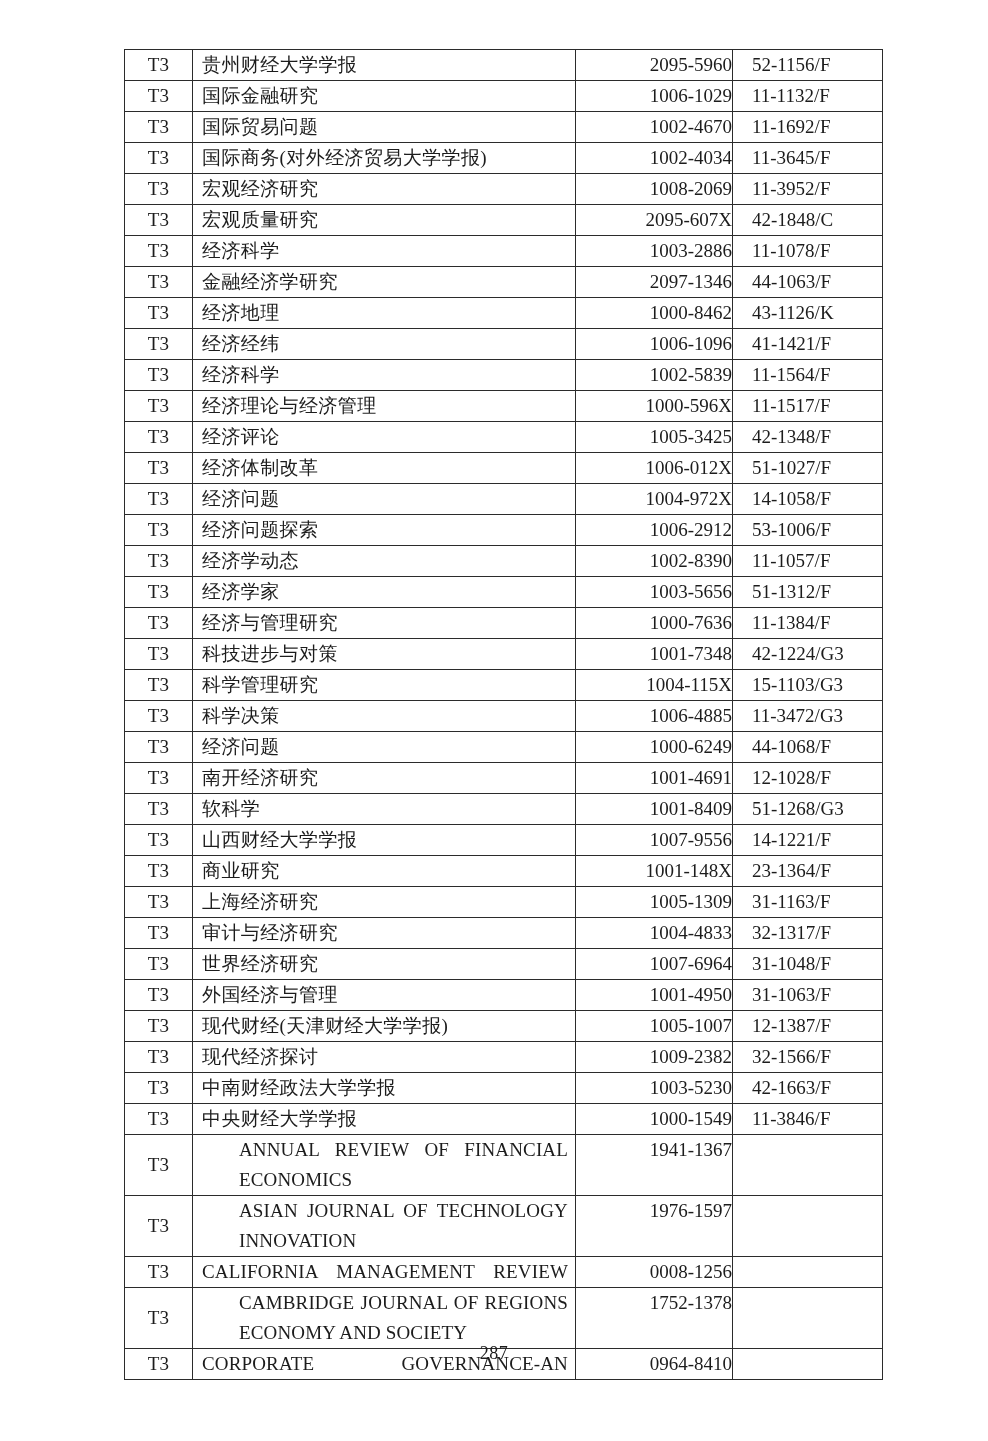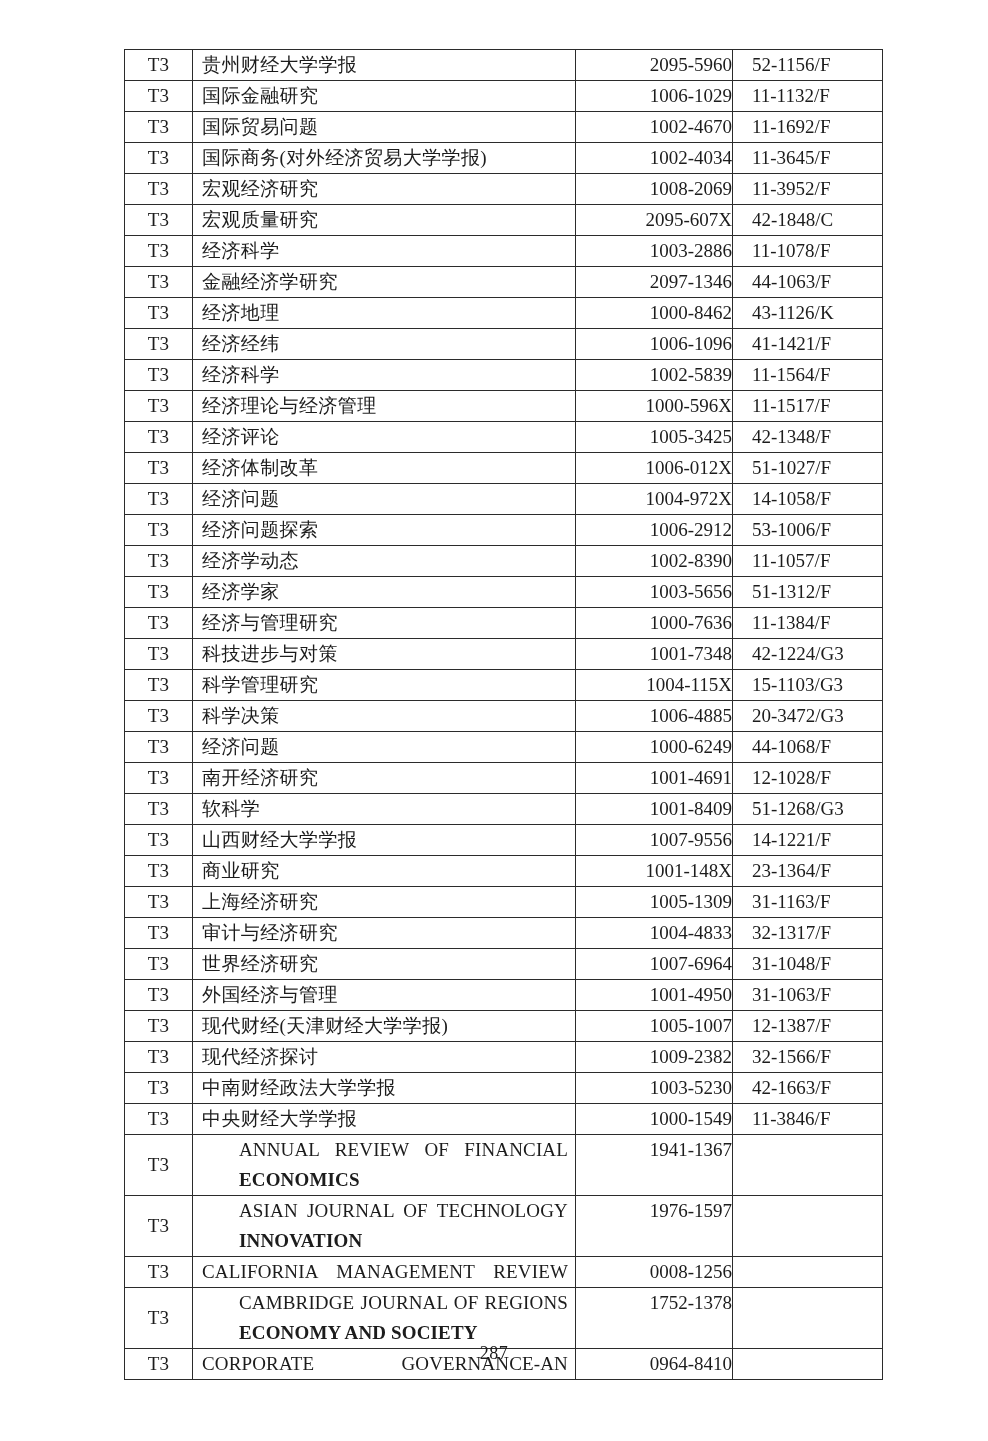--- a/index.html
+++ b/index.html
@@ -90,21 +90,20 @@
   td.name.latin .line {
     display: block;
   }
   td.name.latin .line.l1 {
     text-align: justify;
     text-align-last: justify;
   }
   td.name.latin .line.l2 {
     text-align: center;
     text-align-last: left;
-    font-weight: bold;
   }
 
   td.issn {
     text-align: right;
     padding-left: 9px;
     vertical-align: top;
     line-height: 30px;
   }
 
   td.cn {
@@ -267,21 +266,21 @@
         <tr>
           <td class="tier">T3</td>
           <td class="name cjk">科学管理研究</td>
           <td class="issn">1004-115X</td>
           <td class="cn">15-1103/G3</td>
         </tr>
         <tr>
           <td class="tier">T3</td>
           <td class="name cjk">科学决策</td>
           <td class="issn">1006-4885</td>
-          <td class="cn">20-3472/G3</td>
+          <td class="cn">11-3472/G3</td>
         </tr>
         <tr>
           <td class="tier">T3</td>
           <td class="name cjk">经济问题</td>
           <td class="issn">1000-6249</td>
           <td class="cn">44-1068/F</td>
         </tr>
         <tr>
           <td class="tier">T3</td>
           <td class="name cjk">南开经济研究</td>

